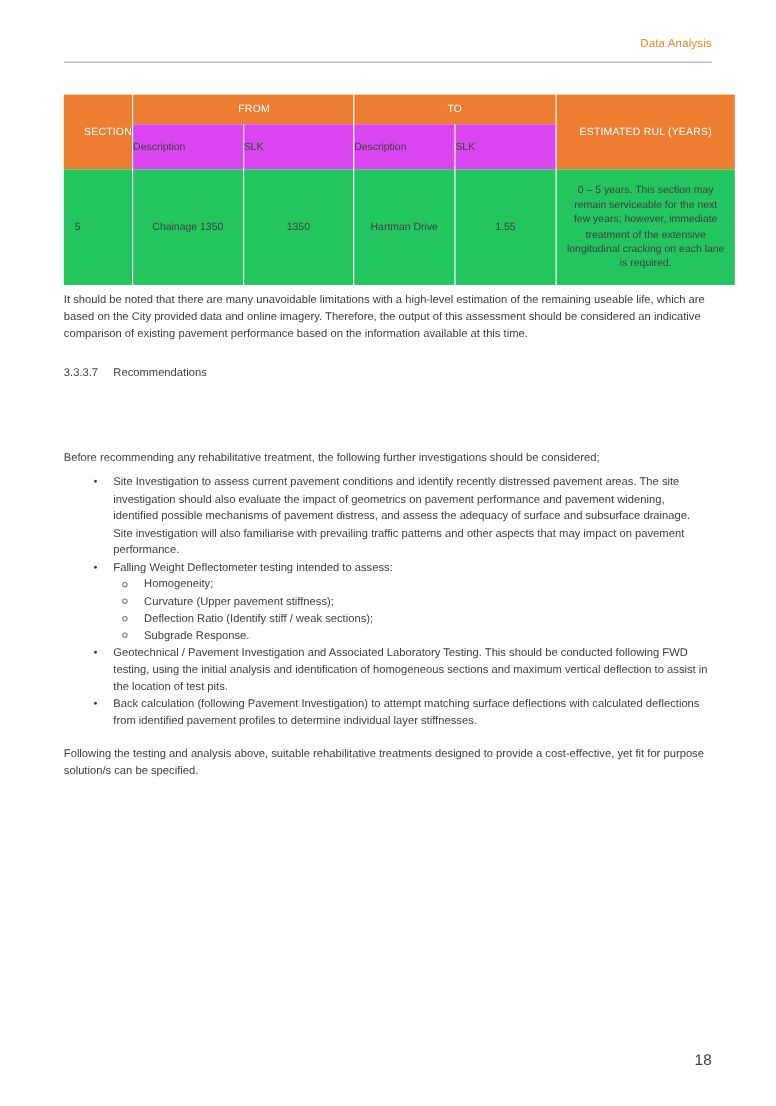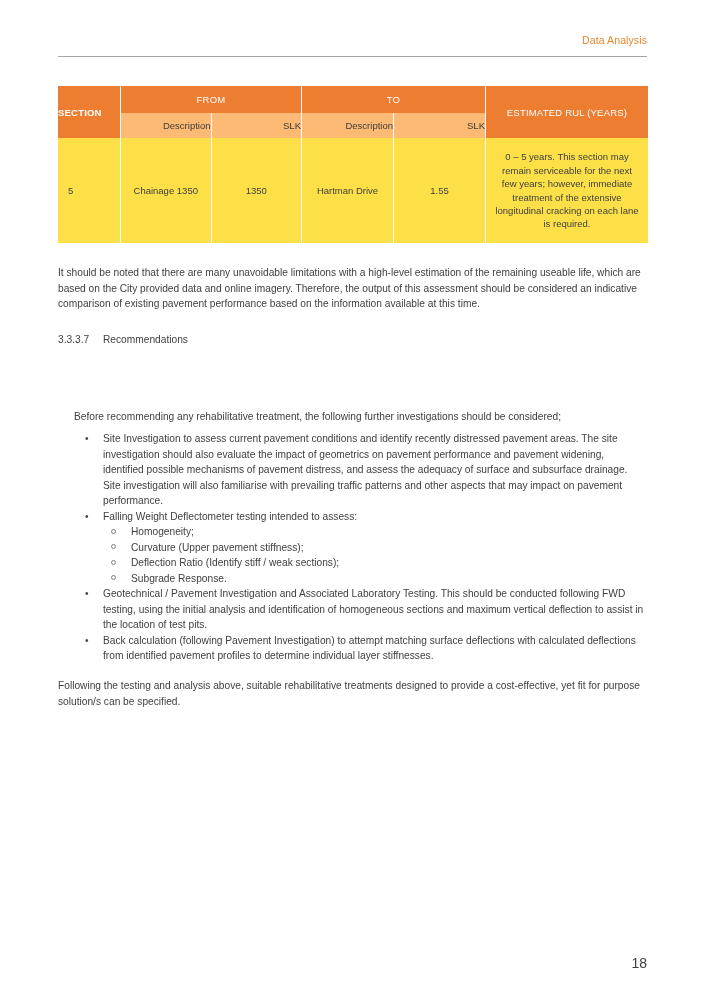--- a/index.html
+++ b/index.html
@@ -66,39 +66,39 @@
     text-align: center;
     letter-spacing: 0.2px;
     border-right: 1.5px solid #ffffff;
     height: 27px;
   }
   .th-orange.last { border-right: none; }
   .th-section {
     background: #ED7D31;
     color: #ffffff;
     font-size: 9.5px;
-    font-weight: bold;
-    text-align: left;
+    font-weight: normal;
+    text-align: right;
     padding-left: 8px;
     letter-spacing: 0.2px;
     border-right: 1.5px solid #ffffff;
     vertical-align: bottom;
     padding-bottom: 6px;
   }
   .th-peach {
-    background: #fdba74;
+    background: #d946ef;
     color: #3d3d3d;
     font-size: 9.5px;
     font-weight: normal;
-    text-align: right;
-    border-right: 1.5px solid #ffffff;
-    height: 25px;
+    text-align: left;
+    border-right: 1.5px solid #ffffff;
+    height: 41px;
   }
   .td-body {
-    background: #fde047;
+    background: #22c55e;
     font-size: 9.5px;
     color: #404040;
     text-align: center;
     border-right: 1.5px solid #ffffff;
     vertical-align: top;
     padding-top: 11px;
     height: 105px;
   }
   .td-body.section-cell {
     text-align: left;
@@ -130,21 +130,21 @@
     top: 334px;
     width: 589px;
     font-size: 10.2px;
     color: #404040;
   }
   .heading-num {
     display: inline-block;
     width: 45px;
   }
   .para-assessment { top: 356px; }
-  .para-before { top: 409px; margin-left: 16px; }
+  .para-before { top: 409px; }
   .para-following { top: 678px; }
 
   
   .bullet-list {
     position: absolute;
     left: 58px;
     top: 431px;
     width: 589px;
     margin: 0;
     padding: 0;
@@ -208,21 +208,21 @@
 
   <div class="doc-header">
     <span class="doc-header-text">Data Analysis</span>
   </div>
   <div class="header-rule"></div>
 
   <table class="rul-table">
     <thead>
       <tr>
         <th class="th-section" rowspan="2" style="width:62px;">SECTION</th>
-        <th class="th-orange" colspan="2" style="width:180px;">FROM</th>
+        <th class="th-orange" colspan="2" style="width:180px;padding-left:20px;">FROM</th>
         <th class="th-orange" colspan="2" style="width:183px;">TO</th>
         <th class="th-orange last" rowspan="2" style="width:162px;">ESTIMATED RUL (YEARS)</th>
       </tr>
       <tr>
         <th class="th-peach" style="width:92px;">Description</th>
         <th class="th-peach" style="width:88px;">SLK</th>
         <th class="th-peach" style="width:95px;">Description</th>
         <th class="th-peach" style="width:88px;">SLK</th>
       </tr>
     </thead>

